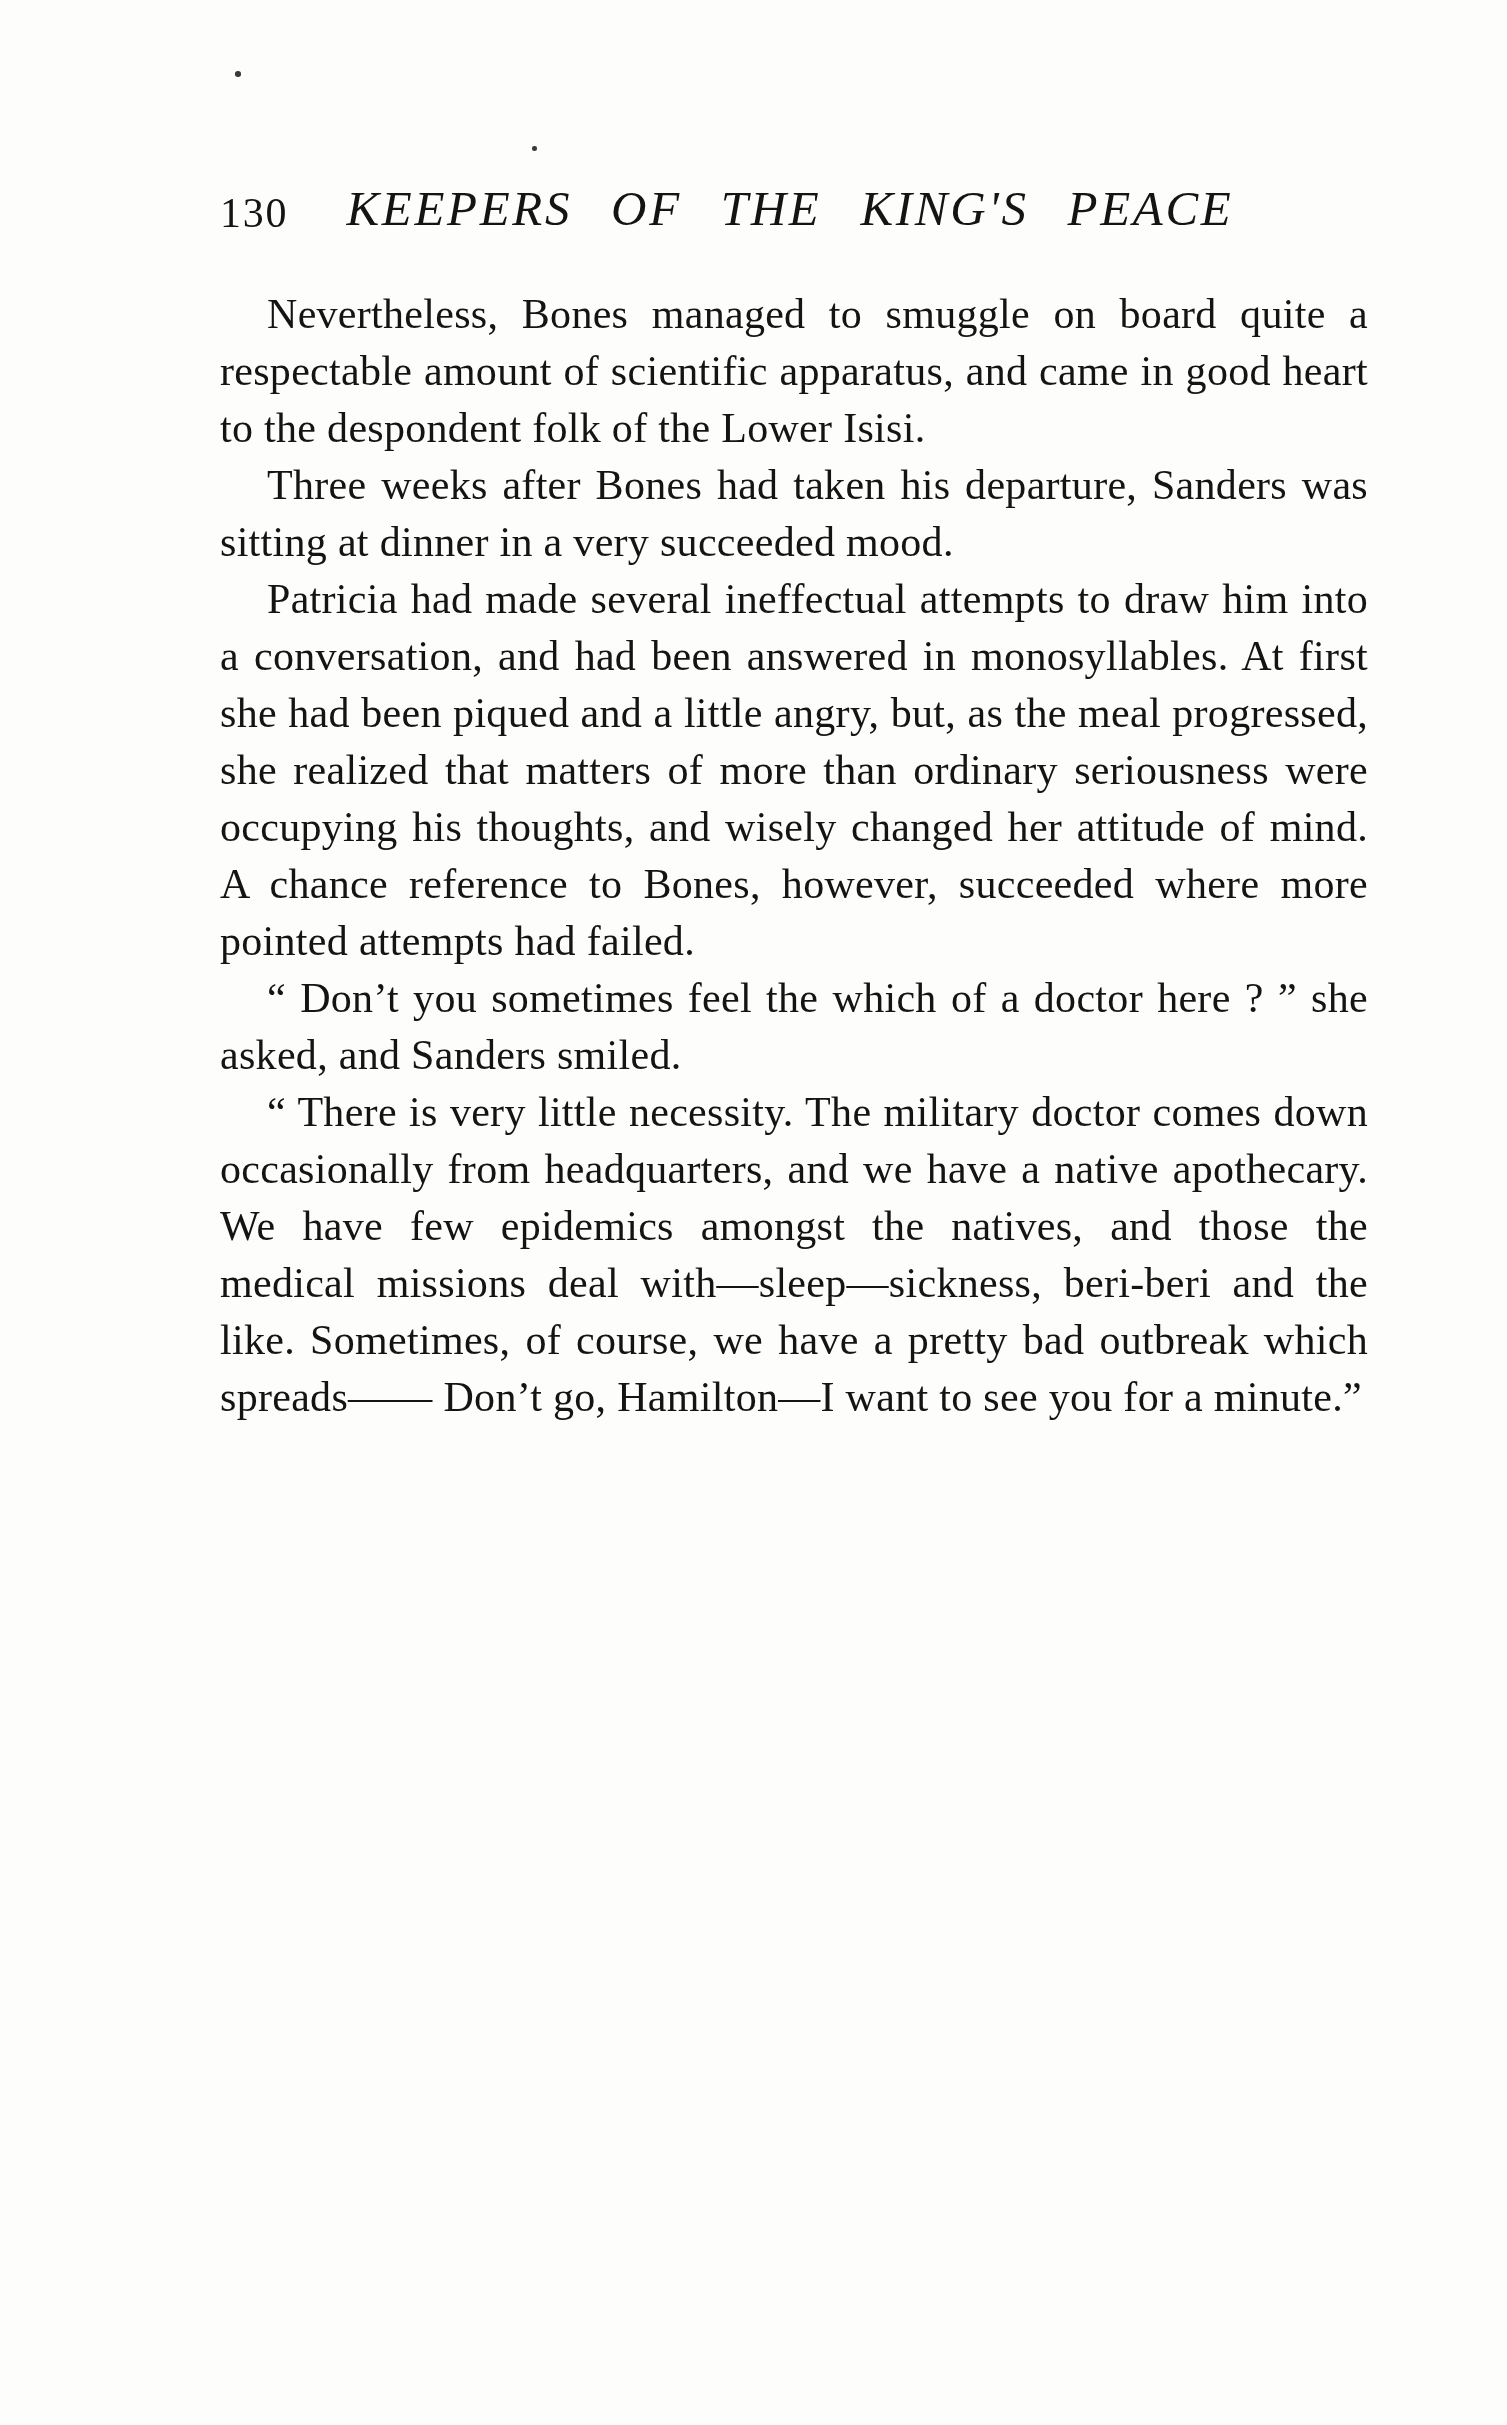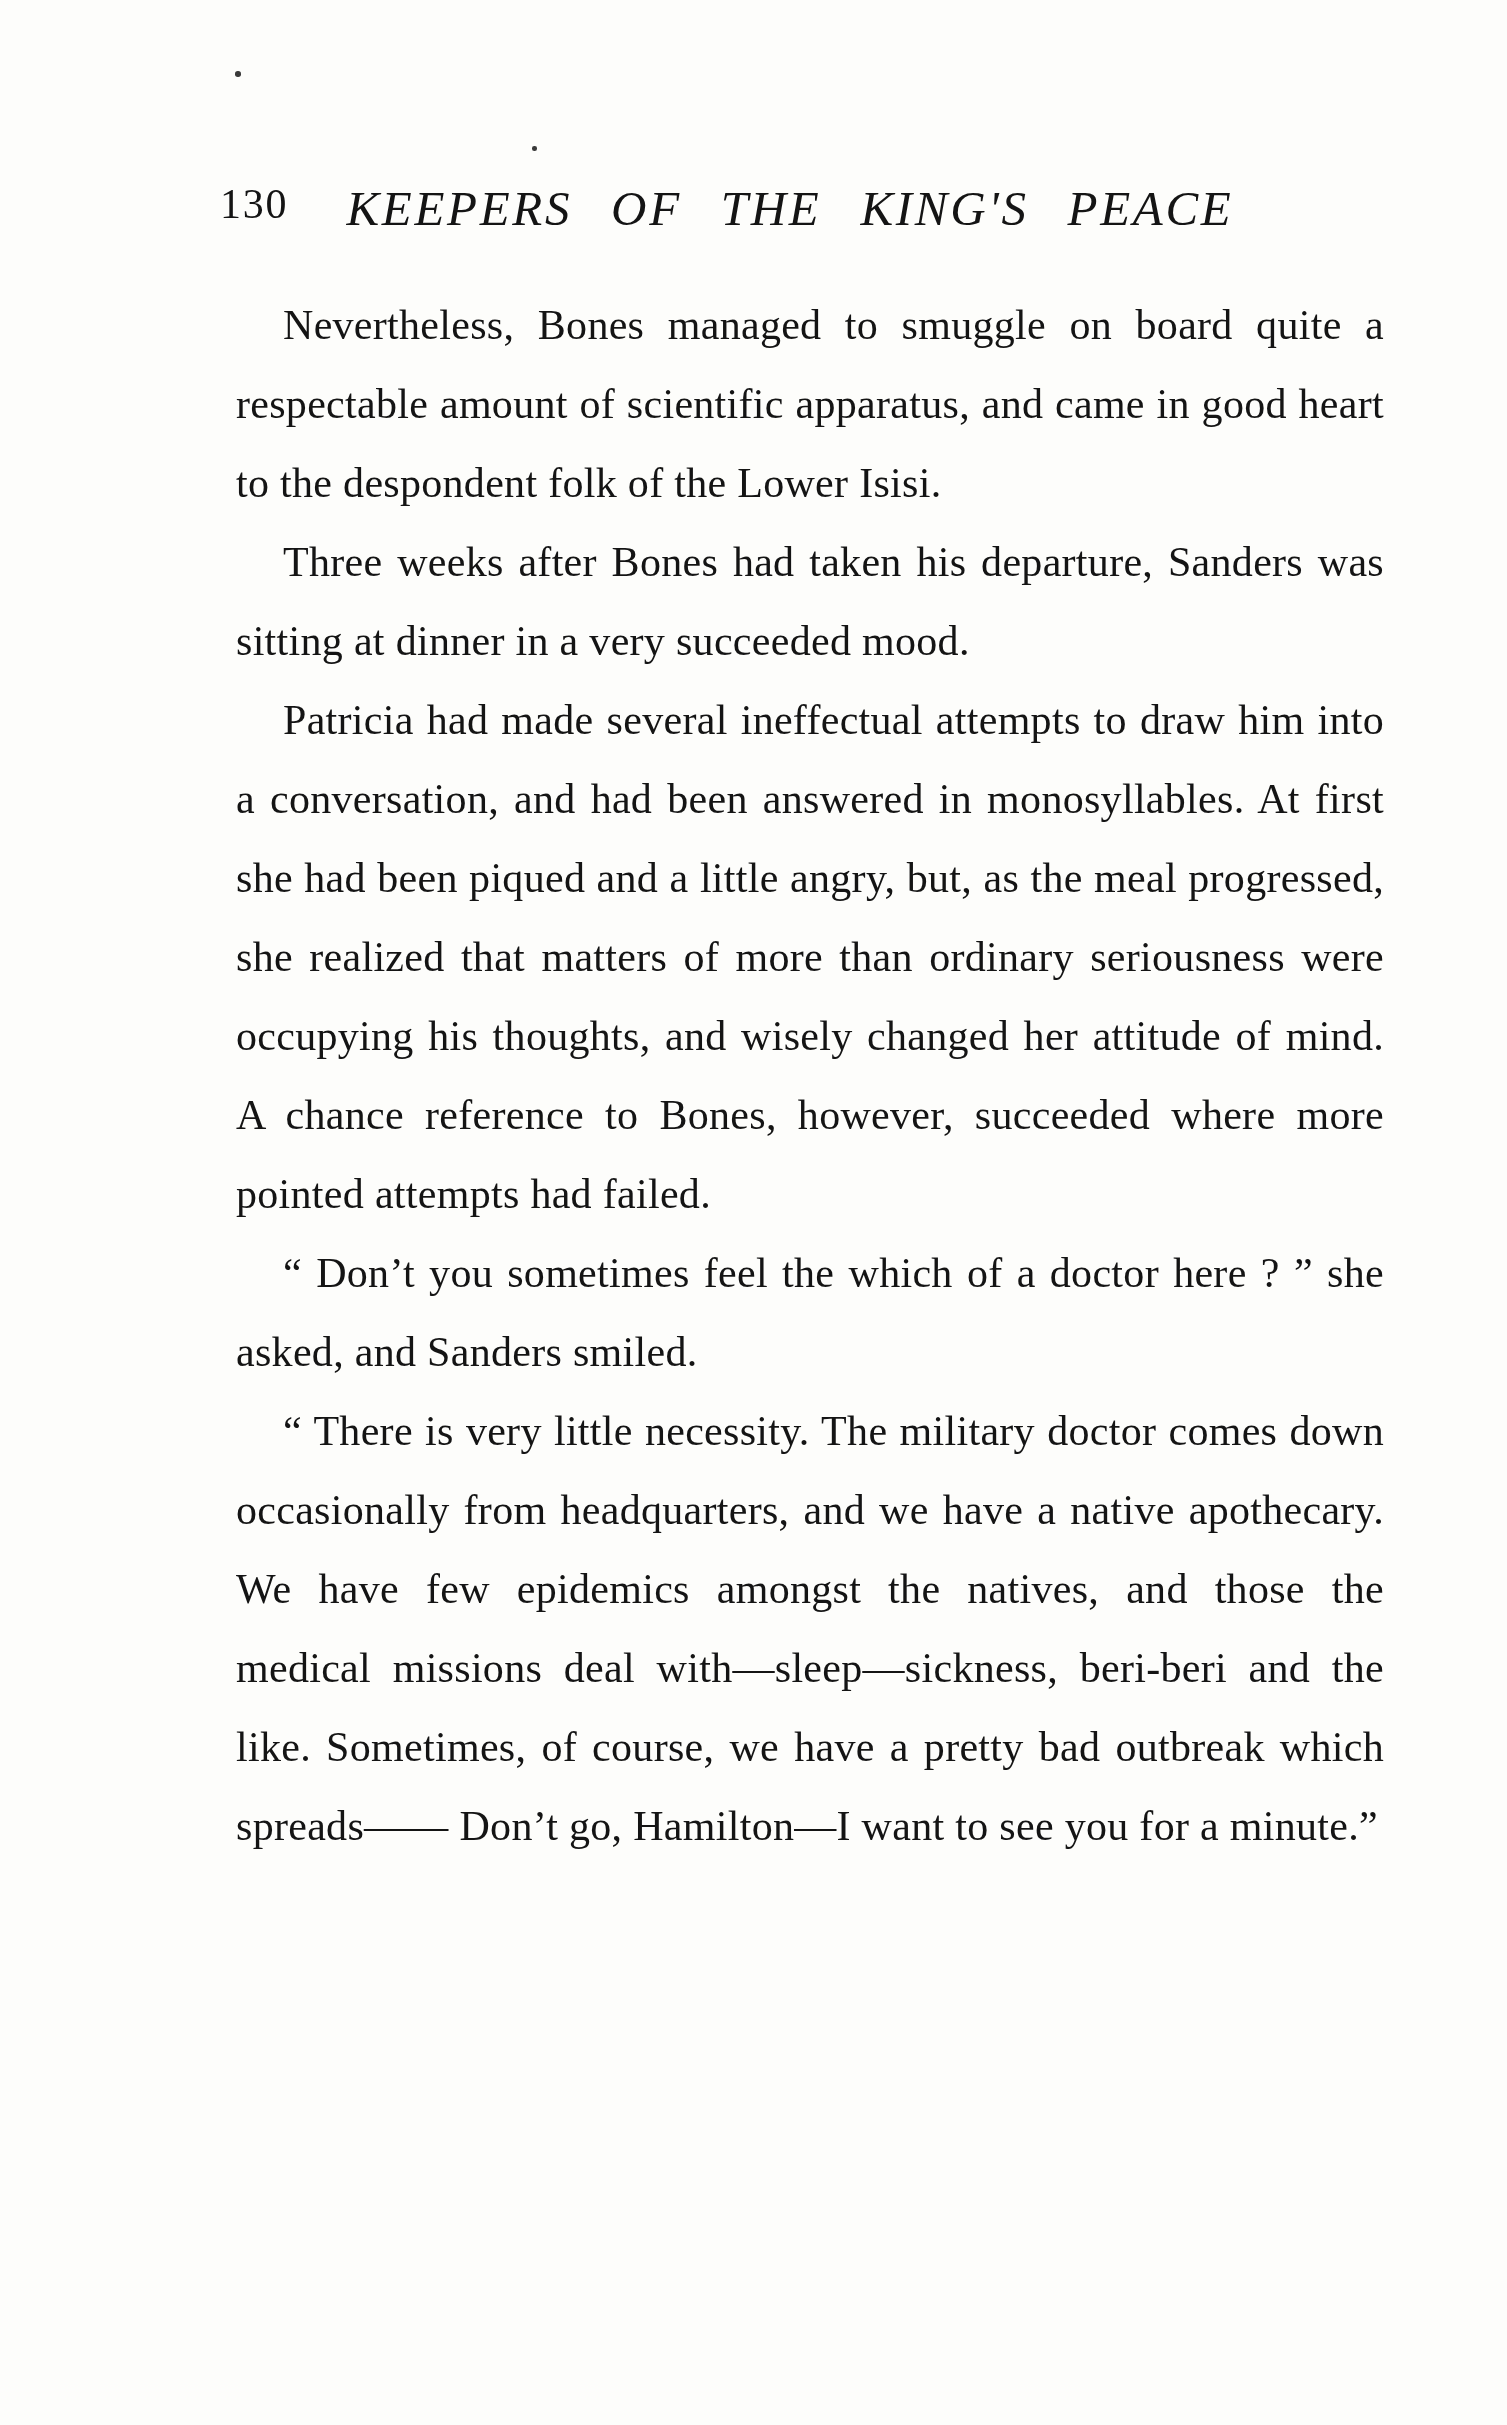--- a/index.html
+++ b/index.html
@@ -15,44 +15,43 @@
     color: #141414;
     font-family: "Liberation Serif", "DejaVu Serif", serif;
     overflow: hidden;
   }
   .running-head {
     position: absolute;
     top: 180px;
     left: 220px;
     width: 1153px;
     display: flex;
-    align-items: flex-start;
+    align-items: flex-end;
     white-space: nowrap;
   }
   .page-number {
     font-size: 42px;
     letter-spacing: 1.8px;
     margin-right: 58px;
   }
   .chapter-title {
     flex: 1;
     font-size: 49px;
     letter-spacing: 2.7px;
     word-spacing: 24px;
     font-style: italic;
   }
   .text-block {
     position: absolute;
     top: 286px;
     left: 220px;
     width: 1148px;
     font-size: 42px;
-    line-height: 79px;
+    line-height: 57px;
     letter-spacing: 0.3px;
-    margin-left: 16px;
   }
   .text-block p {
     margin: 0;
     text-indent: 47px;
     text-align: justify;
     text-align-last: left;
   }
   
   .speck {
     position: absolute;

